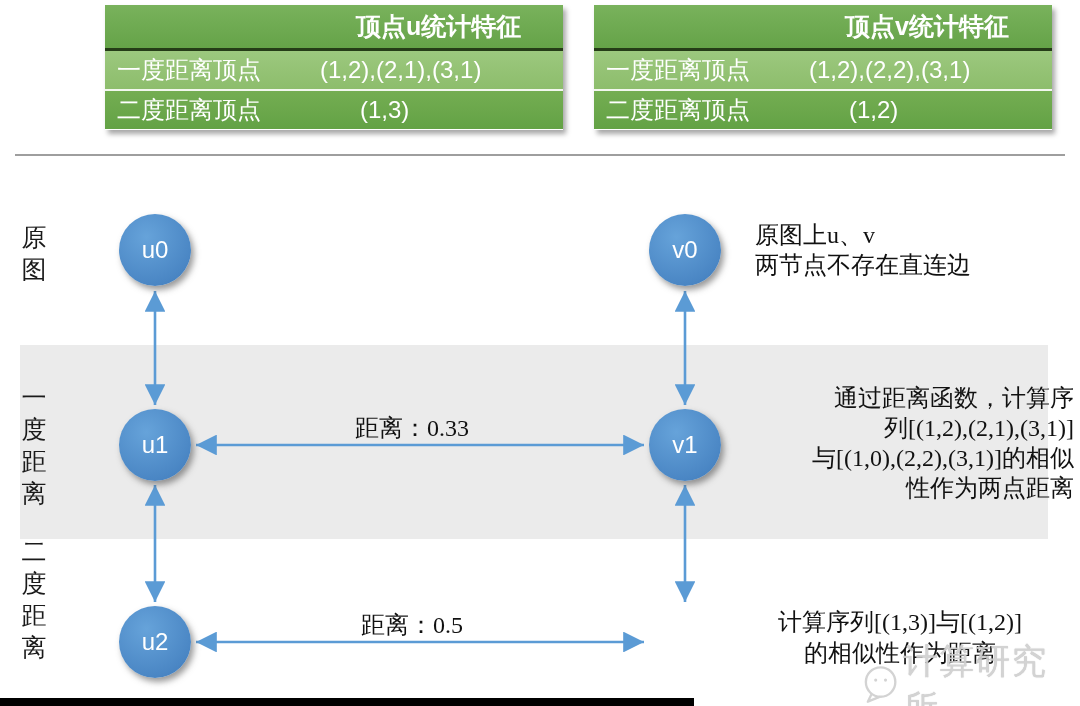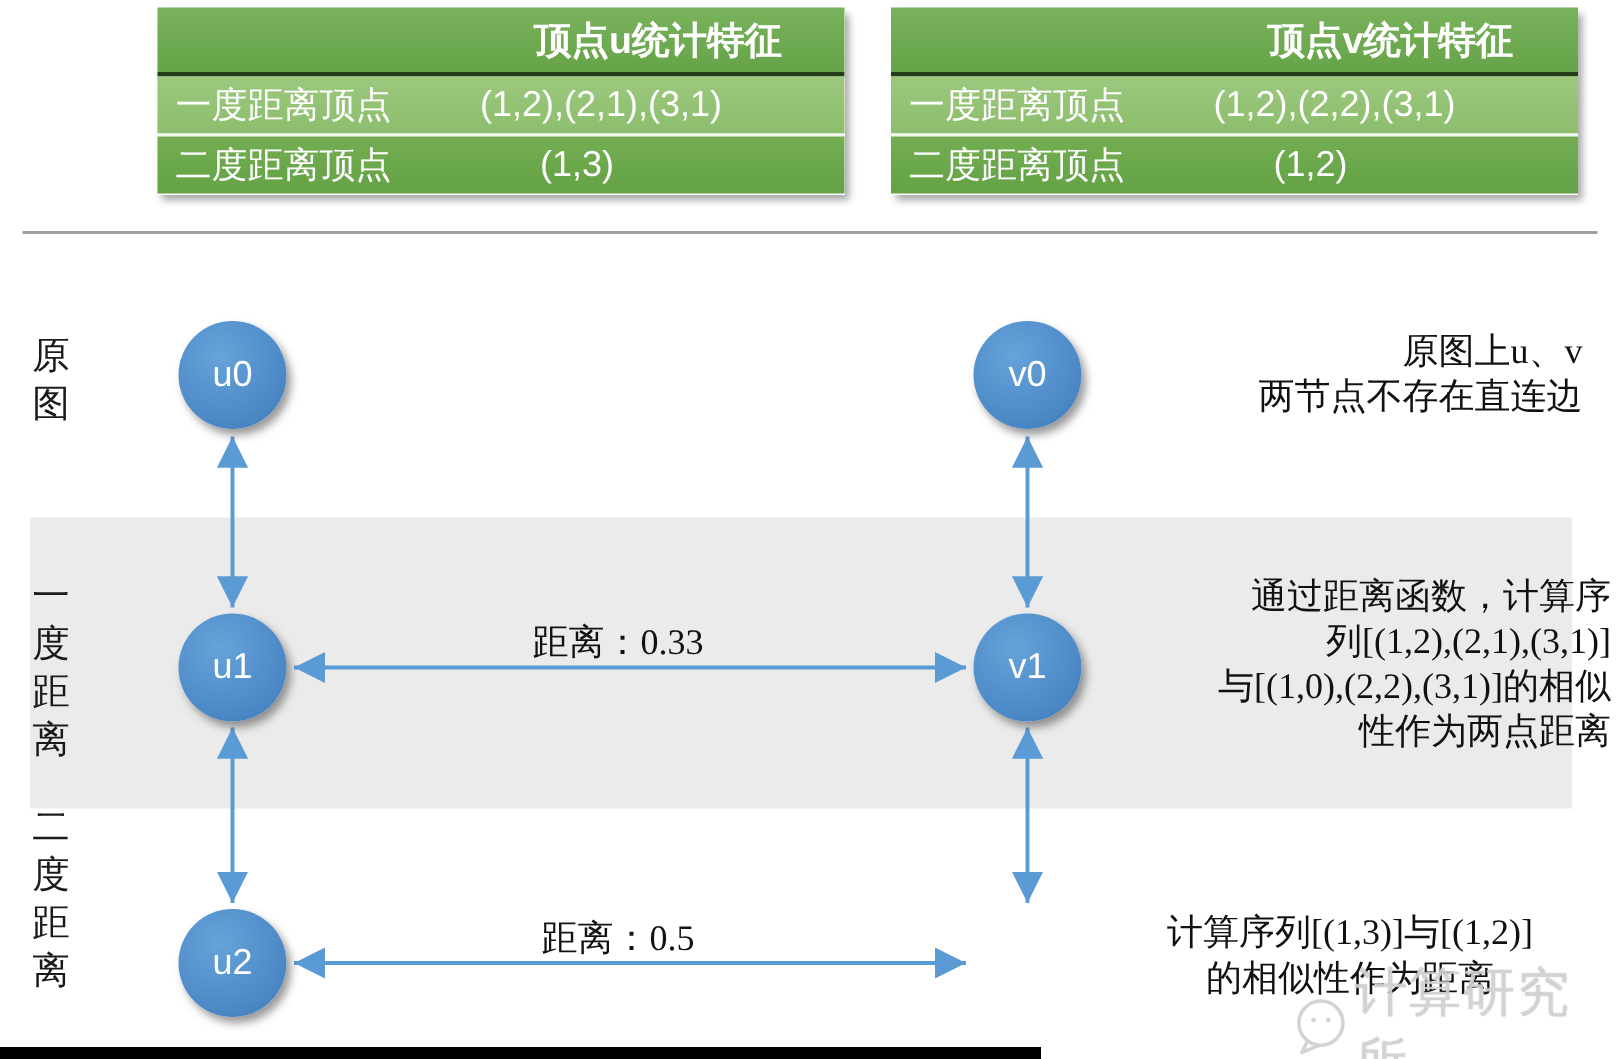--- a/index.html
+++ b/index.html
@@ -50,21 +50,21 @@
   
   .edge-label{position:absolute;width:260px;text-align:center;font-size:24px;color:#111;
               font-family:"Liberation Serif","DejaVu Serif",serif;}
   .edge-label.e0{left:282px;top:412px;}
   .edge-label.e1{left:282px;top:609px;}
 
   
   .annotation{position:absolute;color:#111;font-size:24px;
               font-family:"Liberation Serif","DejaVu Serif",serif;}
   .ann-line{white-space:nowrap;line-height:30px;}
-  .annotation.a0{left:755px;top:220px;width:300px;text-align:right;}
+  .annotation.a0{left:755px;top:220px;width:300px;text-align:left;}
   .annotation.a1{left:754px;top:383px;width:320px;text-align:right;}
   .annotation.a2{left:742px;top:607px;width:316px;text-align:center;}
   .annotation.a2 .ann-line{line-height:31px;}
 
   
   .watermark{position:absolute;left:858px;top:638px;display:flex;align-items:center;
              opacity:0.92;z-index:5;}
   .wm-icon{width:46px;height:46px;}
   .wm-text{font-size:35px;color:#d0d0d0;letter-spacing:1px;
            text-shadow:0 0 1px #b5b5b5;font-family:"Liberation Sans",sans-serif;}

